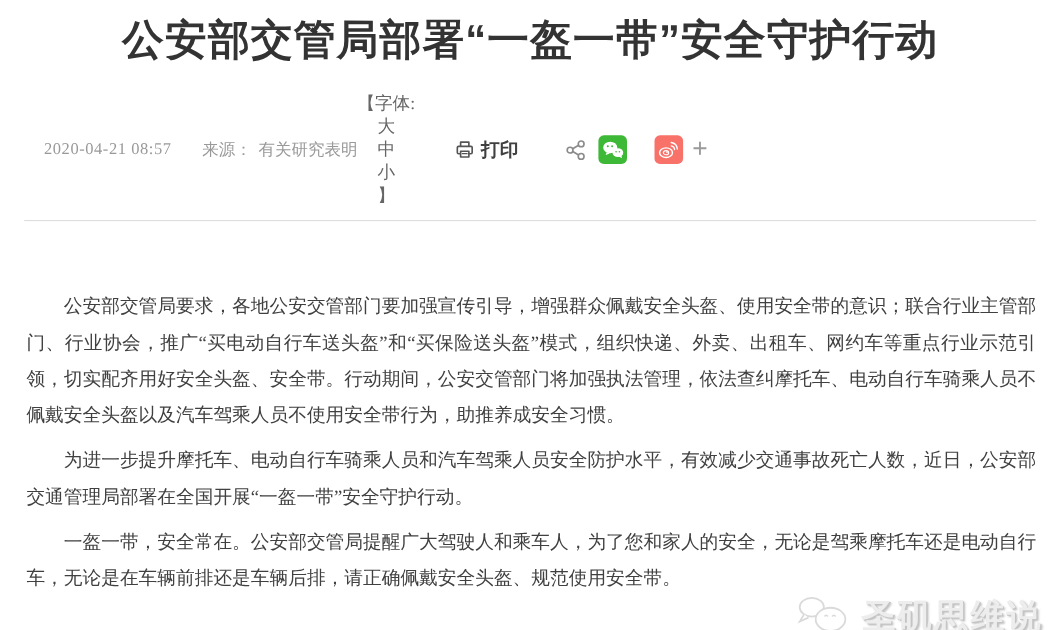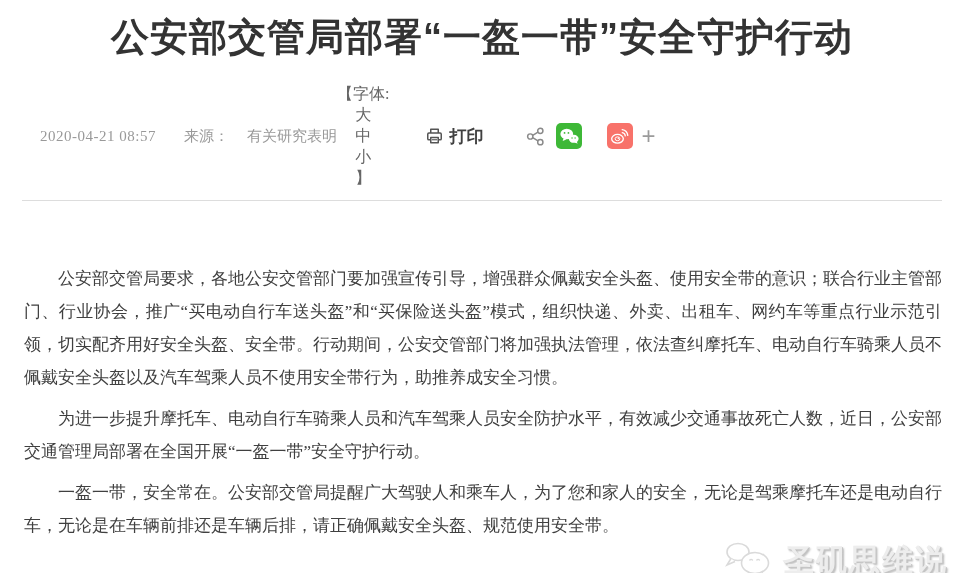--- a/index.html
+++ b/index.html
@@ -27,21 +27,21 @@
     display: flex;
     justify-content: flex-start;
     align-items: center;
     margin: 22px 18px 0 40px;
     font-size: 15px;
     color: #999999;
     font-family: "Liberation Serif", serif;
   }
   .meta-left { display: flex; align-items: center; }
   .publish-date { margin-right: 28px; letter-spacing: 0.5px; }
-  .source-label { margin-right: 18px; }
+  .source-label { margin-right: 6px; }
 
   .meta-right { display: flex; align-items: center; font-family: "Liberation Serif", serif; }
   .font-control { font-size: 16px; color: #666666; display: flex; align-items: center; flex-direction: column; }
   .font-option { margin: 0 5px; cursor: pointer; }
   .font-option:first-of-type { margin-left: 8px; }
 
   .print-button {
     display: flex; align-items: center;
     margin-left: 36px;
     color: #404040; font-size: 17px;

